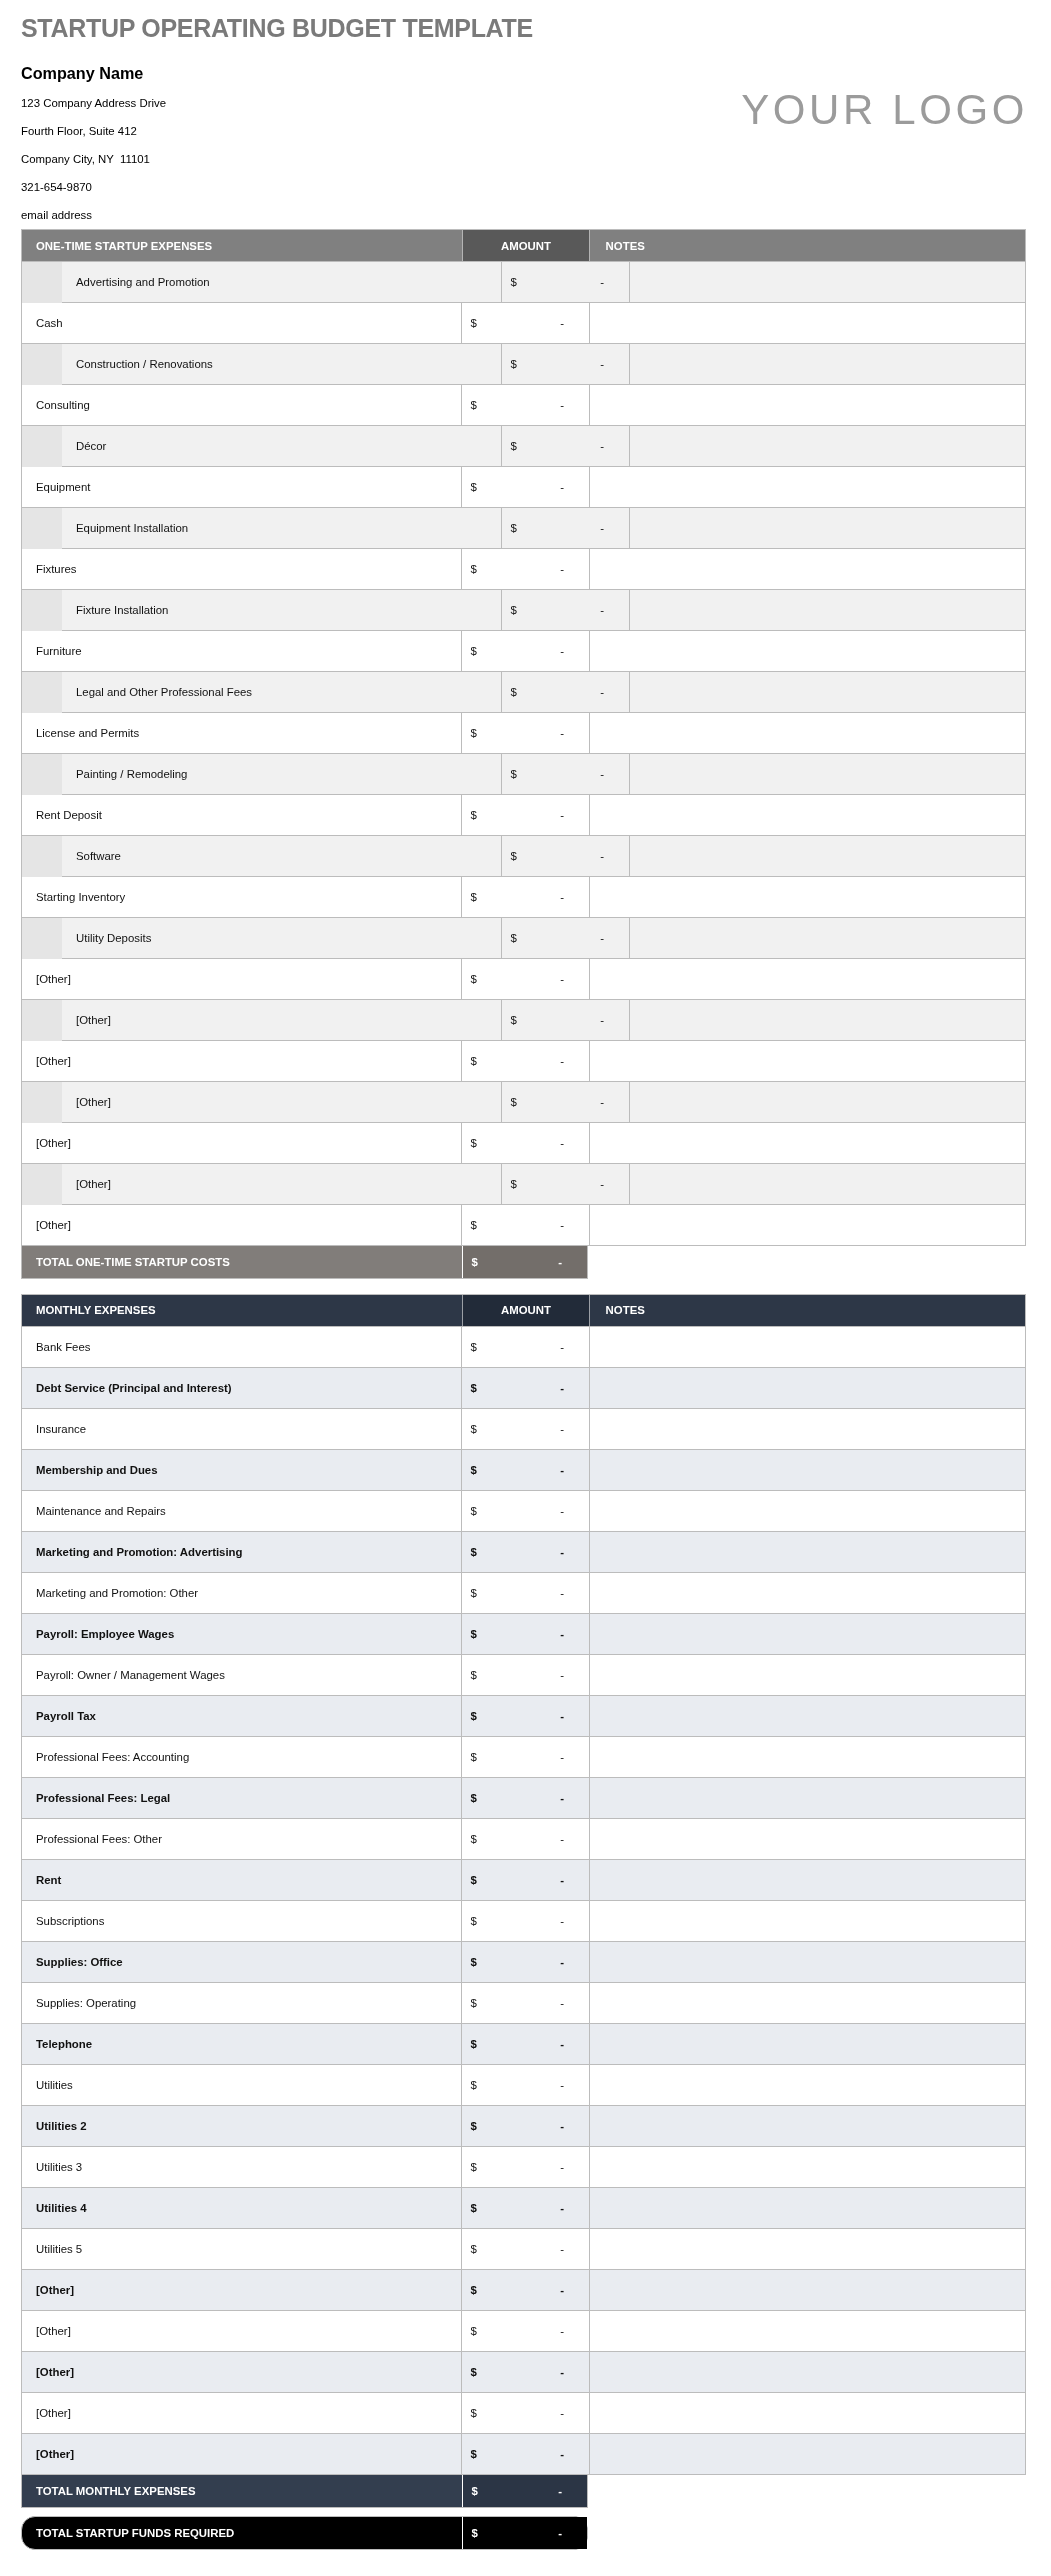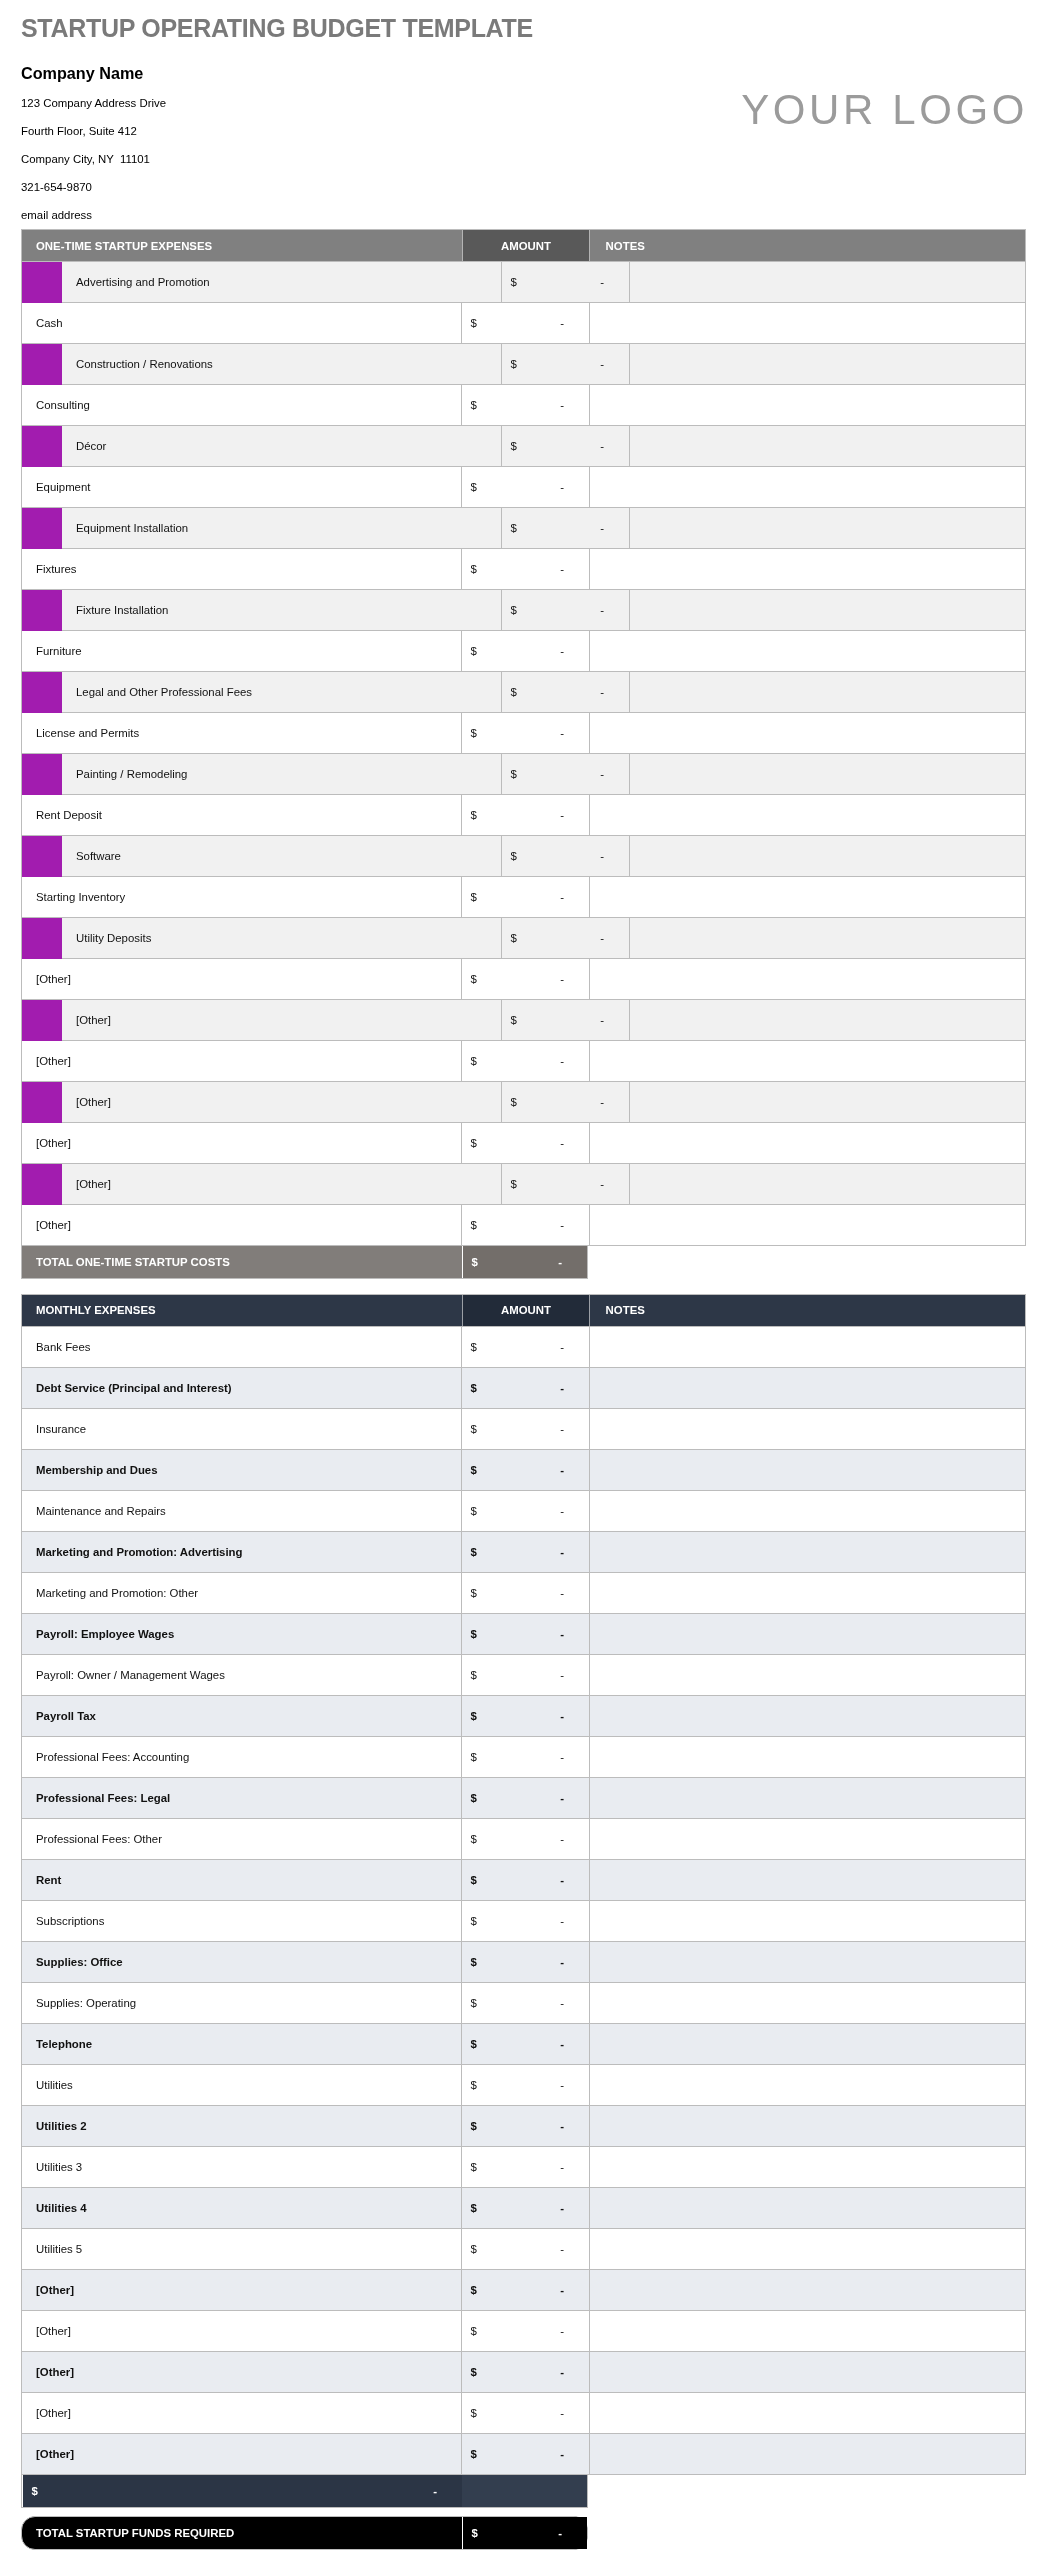--- a/index.html
+++ b/index.html
@@ -61,21 +61,21 @@
     font-weight:normal;
     color:var(--logo-gray);
     letter-spacing:3.6px;
     line-height:1;
   }
 
   .budget-table{
     width:1005px;
     border:1.2px solid var(--border);
     border-bottom:none;
-    background:#a21caf;
+    background:#e5e5e5;
   }
   .row{
     display:grid;
     grid-template-columns:440px 128px 1fr;
     height:41px;
     background:#fff;
     border-bottom:1.2px solid var(--border);
   }
   .row.head{ height:32.5px; }
   .t1 .row.alt{ background:var(--t1-alt);margin-left:40px; }
@@ -593,20 +593,21 @@
         <div class="c-label">[Other]</div>
         <div class="c-amount">
           <span>$</span>
           <span>-</span>
         </div>
         <div class="c-notes"></div>
       </div>
     </div>
 
   <div class="total-band t2-total">
+    <div class="c-label">TOTAL MONTHLY EXPENSES</div>
     <div class="c-amount">
       <span>$</span>
       <span>-</span>
     </div>
   </div>
 
   <div class="total-band grand">
     <div class="c-label">TOTAL STARTUP FUNDS REQUIRED</div>
     <div class="c-amount">
       <span>$</span>

